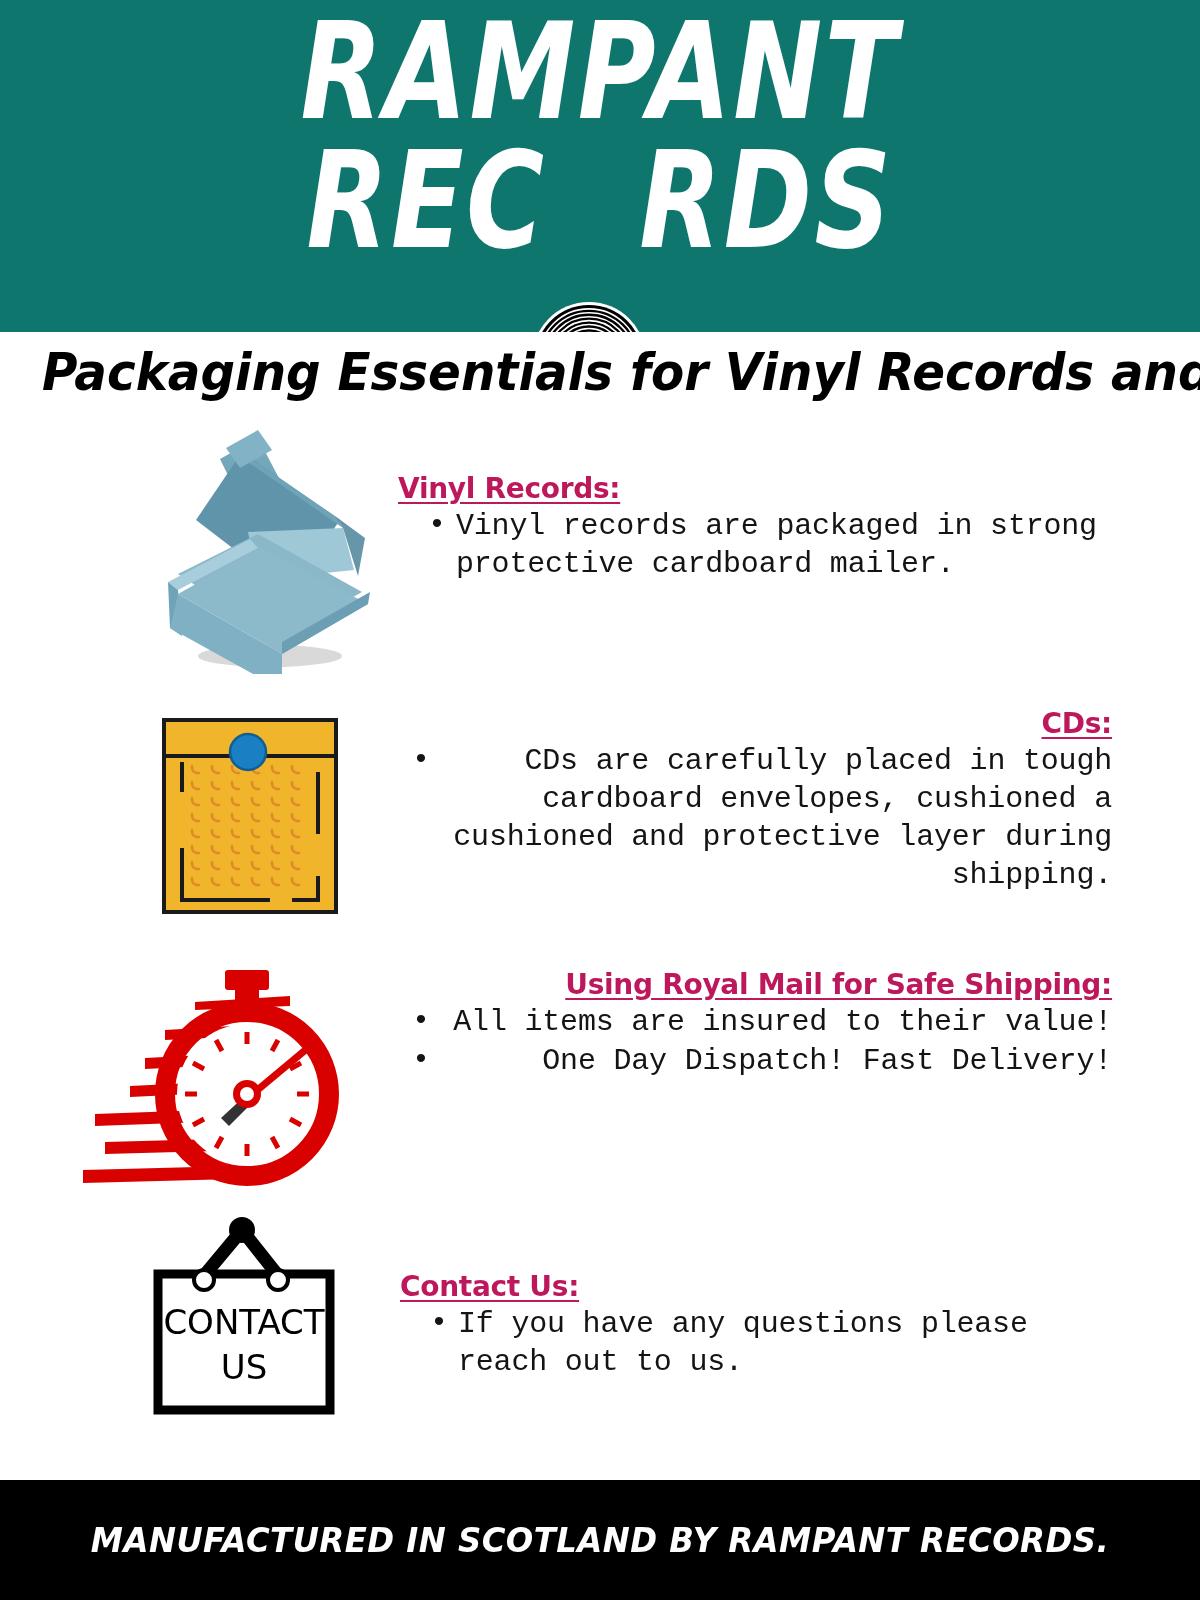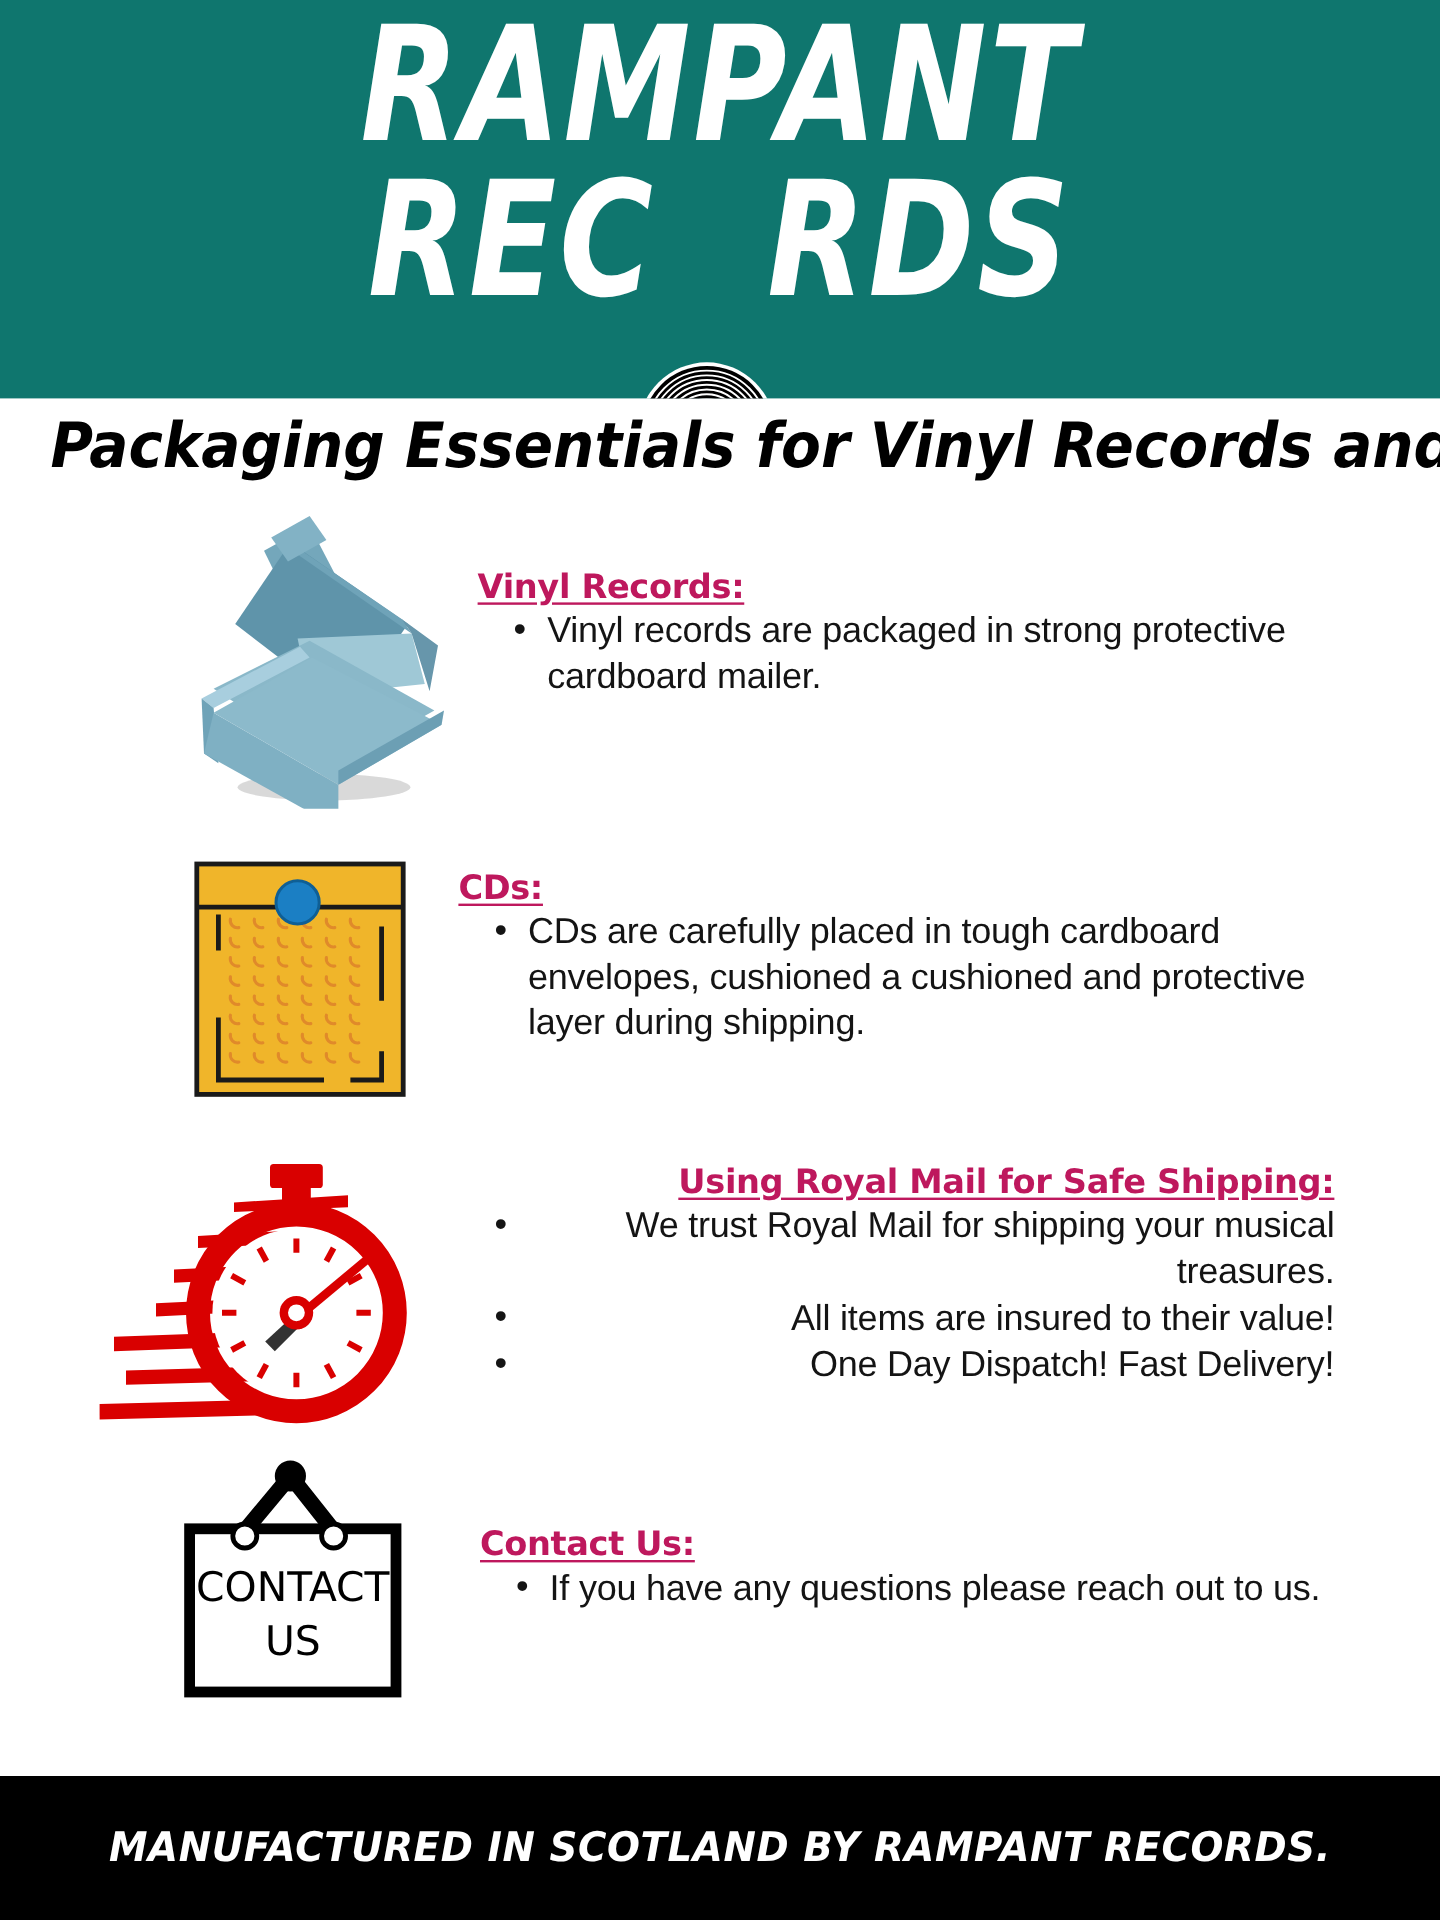--- a/index.html
+++ b/index.html
@@ -115,21 +115,21 @@
     margin: 0 0 2px 0;
     white-space: nowrap;
   }
   ul.bullets {
     list-style: none;
     margin: 0;
     padding: 0 0 0 30px;
   }
   ul.bullets li {
     position: relative;
-    font-family: Liberation Sans, sans-serif;
+    font-family: Liberation Mono, monospace;
     font-weight: 400;
     font-size: 30px;
     line-height: 38px;
     color: #141414;
     margin: 0 0 1px 0;
     padding-left: 28px;
     letter-spacing: -0.2px;
   }
   ul.bullets li::before {
     content: "\2022";
@@ -137,21 +137,21 @@
     left: 0;
     top: -1px;
     font-size: 30px;
     color: #141414;
   }
 
   
   #sec-vinyl    { top: 424px; height: 250px; }
   #sec-vinyl  .sec-text { left: 398px; top: 48px; width: 720px; }
   #sec-cds      { top: 700px; height: 220px; }
-  #sec-cds    .sec-text { left: 382px; top: 23px; width: 730px; }
+  #sec-cds    .sec-text { left: 382px; top: 7px; width: 730px; text-align: right; }
   #sec-royal    { top: 952px; height: 250px; }
   #sec-royal  .sec-text { left: 382px; top: 16px; width: 730px; text-align: right; }
   #sec-contact  { top: 1216px; height: 210px; }
   #sec-contact .sec-text { left: 400px; top: 54px; width: 730px; }
 
   
   .footer-bar {
     position: absolute;
     left: 0; top: 1480px;
     width: 1200px;
@@ -349,21 +349,20 @@
     <path d="M 172 142 L 232 92 L 236 98 L 176 148 Z" fill="#d90000"></path>
 
     <path d="M 172 142 L 146 166 L 154 174 L 178 150 Z" fill="#333333"></path>
 
     <circle cx="172" cy="142" r="14" fill="#d90000"></circle>
     <circle cx="172" cy="142" r="7" fill="#ffffff"></circle>
   </svg>
   <div class="sec-text">
     <div class="sec-heading">Using Royal Mail for Safe Shipping:</div>
     <ul class="bullets">
-      <li>We trust Royal Mail for shipping your musical treasures.</li>
       <li>All items are insured to their value!</li>
       <li>One Day Dispatch! Fast Delivery!</li>
     </ul>
   </div>
 </div>
 
 <div class="section" id="sec-contact">
   <svg class="sec-icon" style="left:150px; top:0px;" width="200" height="200" viewBox="0 0 200 200">
 
     <path d="M 52 62 L 92 14 L 130 62" fill="none" stroke="#000000" stroke-width="13" stroke-linecap="round" stroke-linejoin="round"></path>

